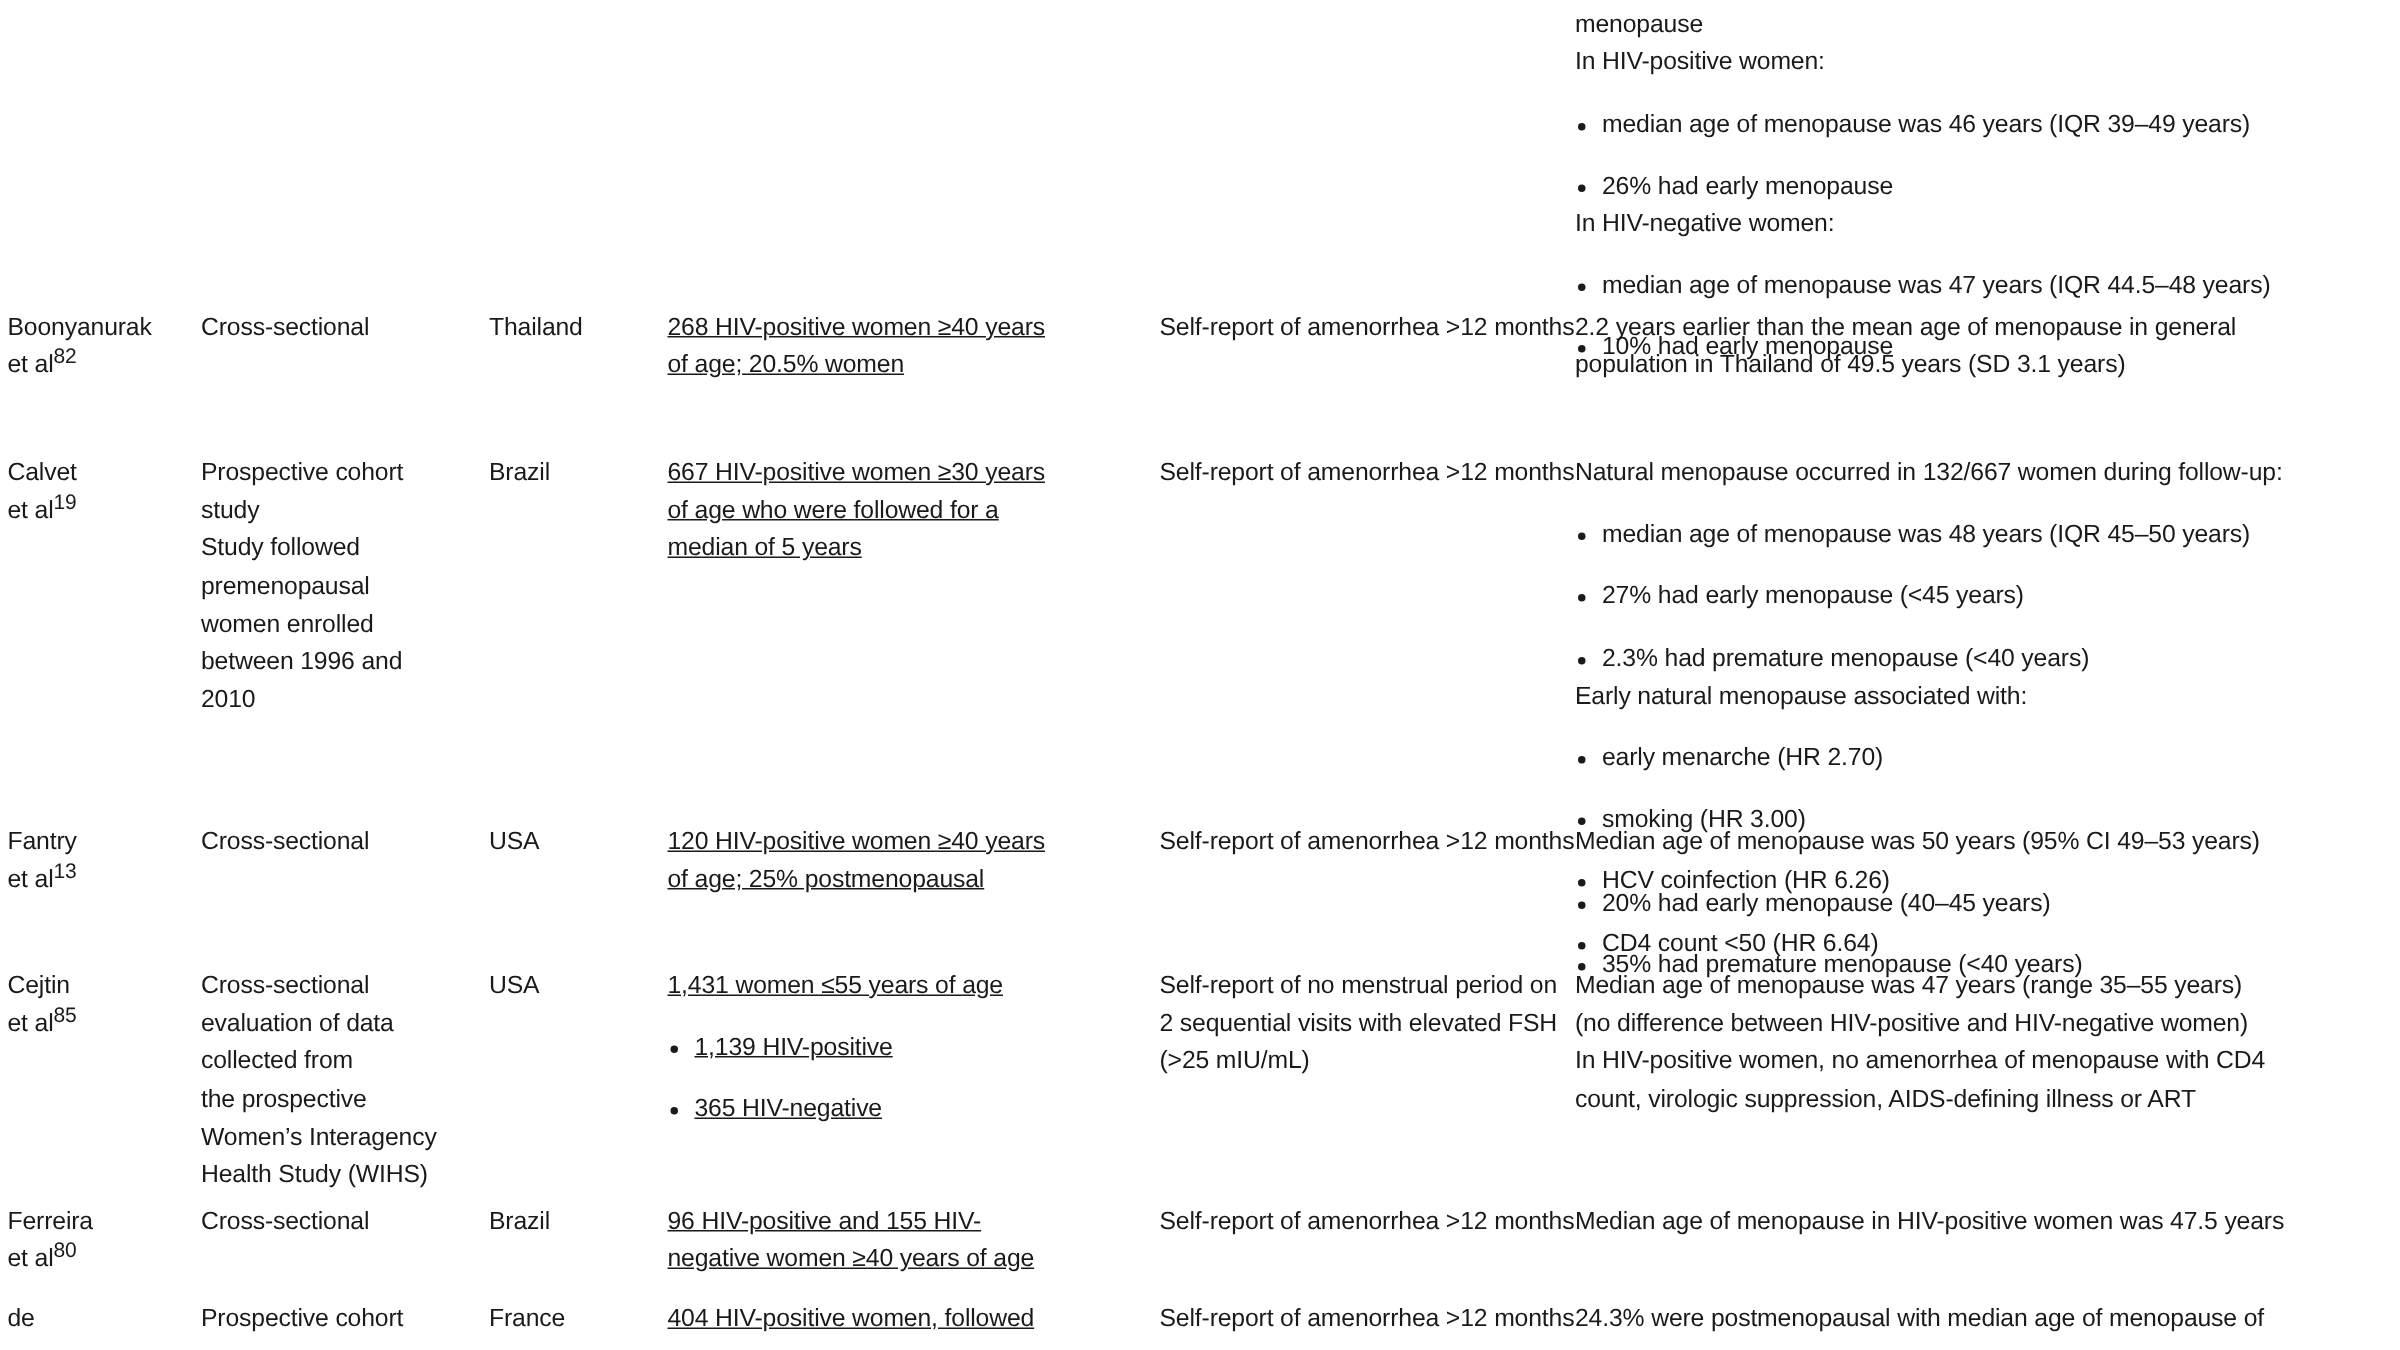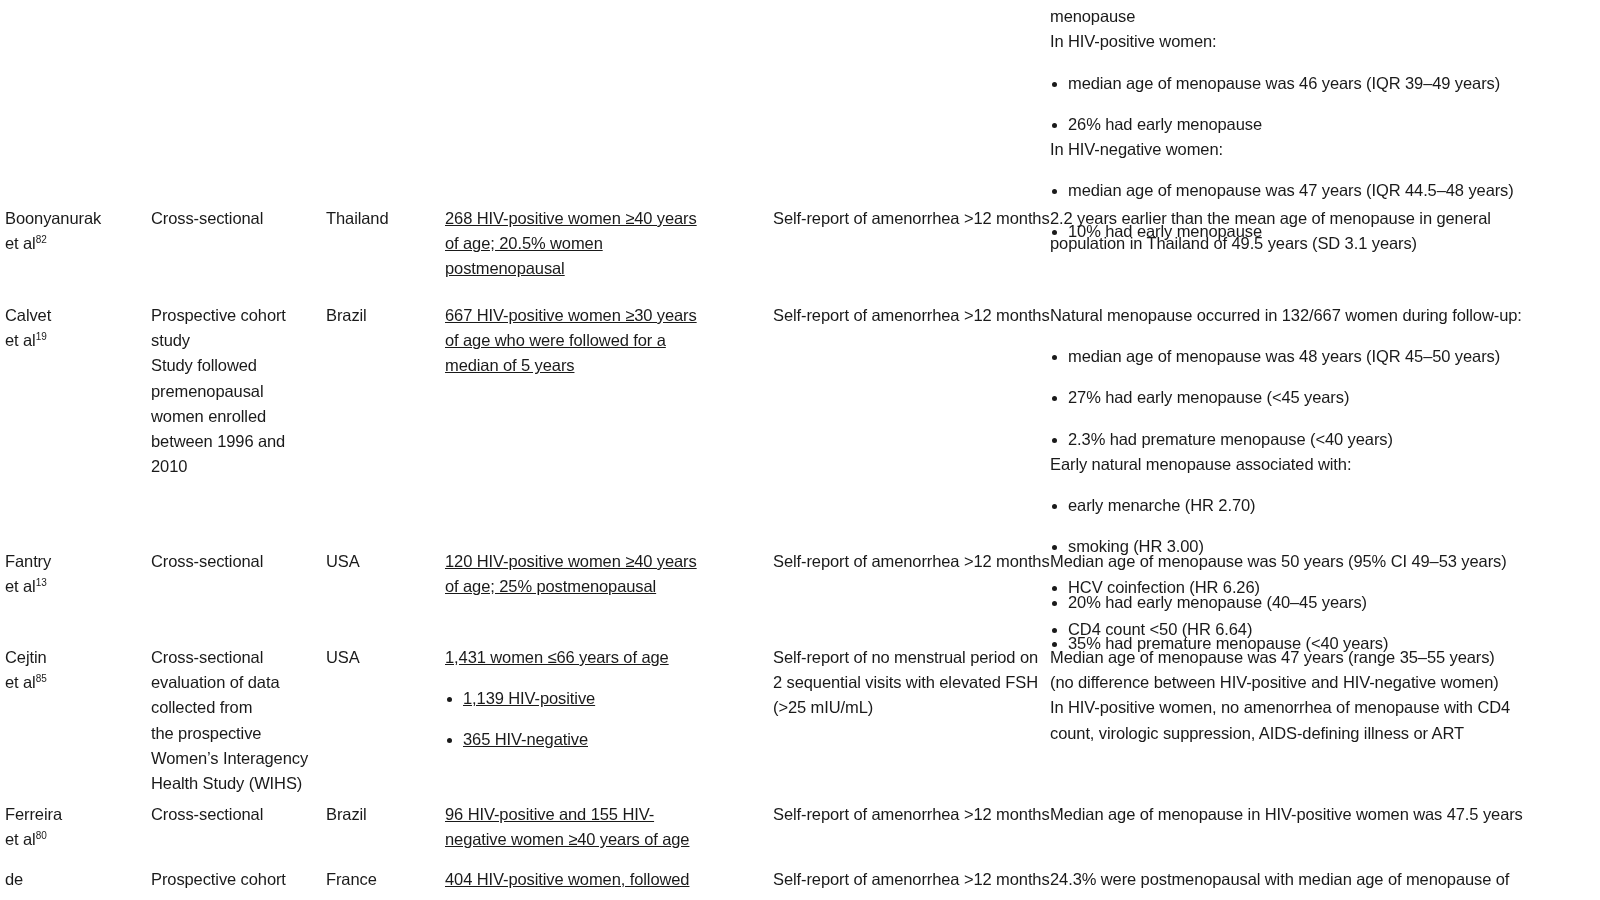--- a/index.html
+++ b/index.html
@@ -26,21 +26,21 @@
     .row {
       position: relative;
       display: block;
     }
     .cell {
       position: absolute;
       top: 0;
       line-height: 25.2px;
     }
     .c-author { left: 5px; width: 120px; }
-    .c-design { left: 134px; width: 180px; margin-left: 17px; }
+    .c-design { left: 134px; width: 180px; }
     .c-country { left: 326px; width: 100px; }
     .c-pop { left: 445px; width: 290px; text-decoration: underline; }
     .c-def { left: 731px; width: 310px; margin-left: 42px; }
     .c-find { left: 1050px; width: 550px; }
     .line { display: block; white-space: nowrap; }
     .bullet {
       display: block;
       white-space: nowrap;
       position: relative;
       padding-left: 18px;
@@ -50,21 +50,21 @@
       content: "";
       position: absolute;
       left: 2px;
       top: 11px;
       width: 5px;
       height: 5px;
       border-radius: 50%;
       background: #1a1a1a;
     }
     sup {
-      font-size: 10px;
+      font-size: 14px;
       line-height: 0;
       vertical-align: 6px;
     }
   </style>
 </head>
 <body>
 
 <div class="page">
   <div id="table">
       <div class="row" style="position: absolute; top: 0px; left: 0px; width: 1600px;">
@@ -95,21 +95,20 @@
         </div>
         <div class="cell c-design">
           <span class="line">Cross-sectional</span>
         </div>
         <div class="cell c-country">
           <span class="line">Thailand</span>
         </div>
         <div class="cell c-pop">
           <span class="line">268 HIV-positive women ≥40 years</span>
           <span class="line">of age; 20.5% women</span>
-          <span class="line">postmenopausal</span>
         </div>
         <div class="cell c-def">
           <span class="line">Self-report of amenorrhea &gt;12 months</span>
         </div>
         <div class="cell c-find">
           <span class="line">2.2 years earlier than the mean age of menopause in general</span>
           <span class="line">population in Thailand of 49.5 years (SD 3.1 years)</span>
         </div>
       </div>
       <div class="row" style="position: absolute; top: 324px; left: 0px; width: 1600px;">
@@ -183,21 +182,21 @@
           <span class="line">evaluation of data</span>
           <span class="line">collected from</span>
           <span class="line">the prospective</span>
           <span class="line">Women’s Interagency</span>
           <span class="line">Health Study (WIHS)</span>
         </div>
         <div class="cell c-country">
           <span class="line">USA</span>
         </div>
         <div class="cell c-pop">
-          <span class="line">1,431 women ≤66 years of age</span>
+          <span class="line">1,431 women ≤55 years of age</span>
           <span class="bullet">1,139 HIV-positive</span>
           <span class="bullet">365 HIV-negative</span>
         </div>
         <div class="cell c-def">
           <span class="line">Self-report of no menstrual period on</span>
           <span class="line">2 sequential visits with elevated FSH</span>
           <span class="line">(&gt;25 mIU/mL)</span>
         </div>
         <div class="cell c-find">
           <span class="line">Median age of menopause was 47 years (range 35–55 years)</span>

